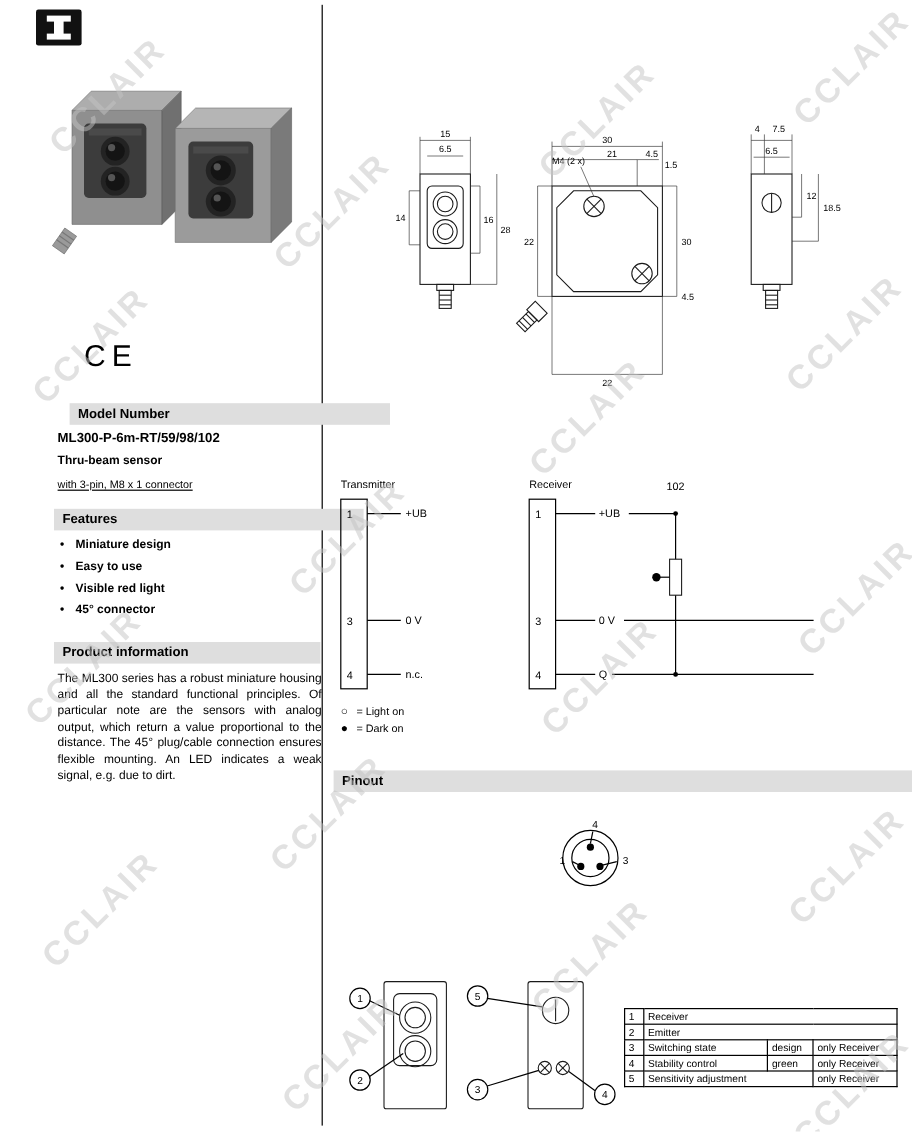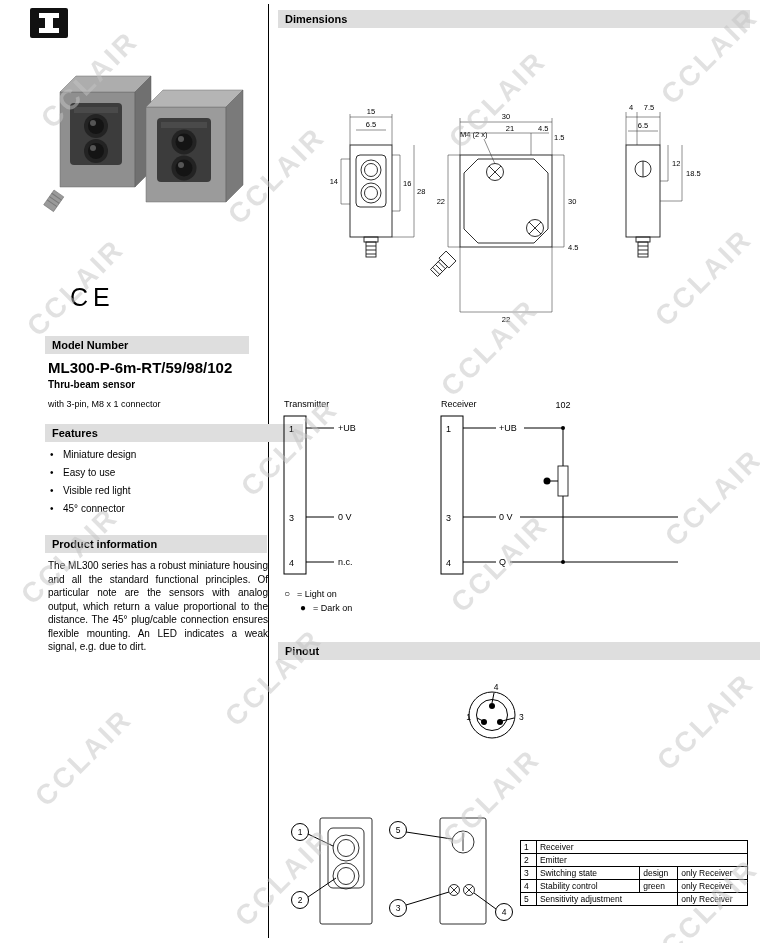--- a/index.html
+++ b/index.html
@@ -4,25 +4,25 @@
 <title>Datasheet</title>
 <style>
   * { margin:0; padding:0; box-sizing:border-box; }
   html,body { background:#ffffff; }
   body { width:760px; height:943px; font-family:"Liberation Sans", sans-serif; color:#000; position:relative; overflow:hidden; }
   #page { position:absolute; left:0; top:0; width:760px; height:943px; background:#fff; }
   .abs { position:absolute; }
   .wm { position:absolute; color:#c4c4c4; opacity:.5; font-size:28px; font-weight:bold; letter-spacing:3px; transform:rotate(-45deg); pointer-events:none; white-space:nowrap; z-index:6; }
   .divider { position:absolute; left:268px; top:4px; width:1px; height:934px; background:#000; }
   .sec-bar { position:absolute; height:18px; background:#dedede; font-size:11px; font-weight:bold; line-height:18px; padding-left:7px; }
-  .t-bold11 { font-size:15px; font-weight:bold; }
+  .t-bold11 { font-size:11px; font-weight:bold; }
   .t10 { font-size:10px;font-weight:bold; }
-  .t9 { font-size:9px; }
+  .t9 { font-size:9px;text-decoration:underline; }
   .ce { font-size:25px; letter-spacing:5px; font-weight:400; }
-  .features-list { list-style:none; font-size:10px; }
+  .features-list { list-style:none; font-size:10px;font-weight:bold; }
   .features-list li { margin-bottom:7px; }
   .blt { display:inline-block; width:13px; }
   .pinfo { width:220px; font-size:10px; line-height:13.5px; text-align:justify; }
   .legend-line { position:absolute; font-size:9px; }
   .legend-line .lg-sym { display:inline-block; width:13px; font-size:10px; }
   
   svg { overflow:visible; }
   .ln  { stroke:#1a1a1a; stroke-width:0.9; fill:none; }
   .lnw { stroke:#1a1a1a; stroke-width:0.9; fill:#fff; }
   .dim { stroke:#333; stroke-width:0.55; fill:none; }
@@ -80,21 +80,21 @@
         <circle cx="146" cy="92" r="8.5" fill="#141414"></circle>
         <circle cx="143" cy="89" r="3" fill="#555"></circle>
       <circle cx="146" cy="118" r="12.5" fill="#232323"></circle>
         <circle cx="146" cy="118" r="8.5" fill="#141414"></circle>
         <circle cx="143" cy="115" r="3" fill="#555"></circle>
     </g>
   </svg>
 
   <div class="abs ce" style="left:70px;top:283px">CE</div>
 
-  <div class="sec-bar" style="left:45px;top:336px;width:204px">
+  <div class="sec-bar" style="left:58px;top:336px;width:267px">
     <span>Model Number</span>
   </div>
   <div class="abs t-bold11" style="left:48px;top:359px">ML300-P-6m-RT/59/98/102</div>
   <div class="abs t10" style="left:48px;top:379px">Thru-beam sensor</div>
   <div class="abs t9" style="left:48px;top:399px">with 3-pin, M8 x 1 connector</div>
 
   <div class="sec-bar" style="left:45px;top:424px;width:258px">
     <span>Features</span>
   </div>
   <ul class="abs features-list" style="left:50px;top:449px">
@@ -102,23 +102,20 @@
     <li><span class="blt">•</span><span>Easy to use</span></li>
     <li><span class="blt">•</span><span>Visible red light</span></li>
     <li><span class="blt">•</span><span>45° connector</span></li>
   </ul>
 
   <div class="sec-bar" style="left:45px;top:535px;width:222px">
     <span>Product information</span>
   </div>
   <div class="abs pinfo" style="left:48px;top:559px">The ML300 series has a robust miniature housing and all the standard functional principles. Of particular note are the sensors with analog output, which return a value proportional to the distance. The 45° plug/cable connection ensures flexible mounting. An LED indicates a weak signal, e.g. due to dirt.</div>
 
-  <div class="sec-bar" style="left:278px;top:10px;width:472px">
-    <span>Dimensions</span>
-  </div>
 
   <svg class="abs" style="left:288px;top:60px" width="460" height="300" viewBox="0 0 460 300">
 
     <g>
       <g class="ln">
         <rect x="62" y="85" width="42" height="92"></rect>
         <rect x="68" y="95" width="30" height="52" rx="4"></rect>
         <circle cx="83" cy="110" r="10"></circle>
           <circle cx="83" cy="110" r="6.5"></circle>
         <circle cx="83" cy="133" r="10"></circle>
@@ -276,21 +273,21 @@
       <text class="etxt" x="168" y="125">3</text>
       <text class="etxt" x="221" y="124">0 V</text>
       <text class="etxt" x="168" y="170">4</text>
       <text class="etxt" x="221" y="169">Q</text>
     </g>
   </svg>
 
   <div class="legend-line" style="left:284px;top:588px">
     <span class="lg-sym">○</span><span>= Light on</span>
   </div>
-  <div class="legend-line" style="left:300px;top:602px">
+  <div class="legend-line" style="left:284px;top:602px">
     <span class="lg-sym">●</span><span>= Dark on</span>
   </div>
 
   <div class="sec-bar" style="left:278px;top:642px;width:544px">
     <span>Pinout</span>
   </div>
 
   <svg class="abs" style="left:278px;top:650px" width="472" height="120" viewBox="0 0 472 120">
     <g class="eln">
       <circle cx="214" cy="65" r="23"></circle>

